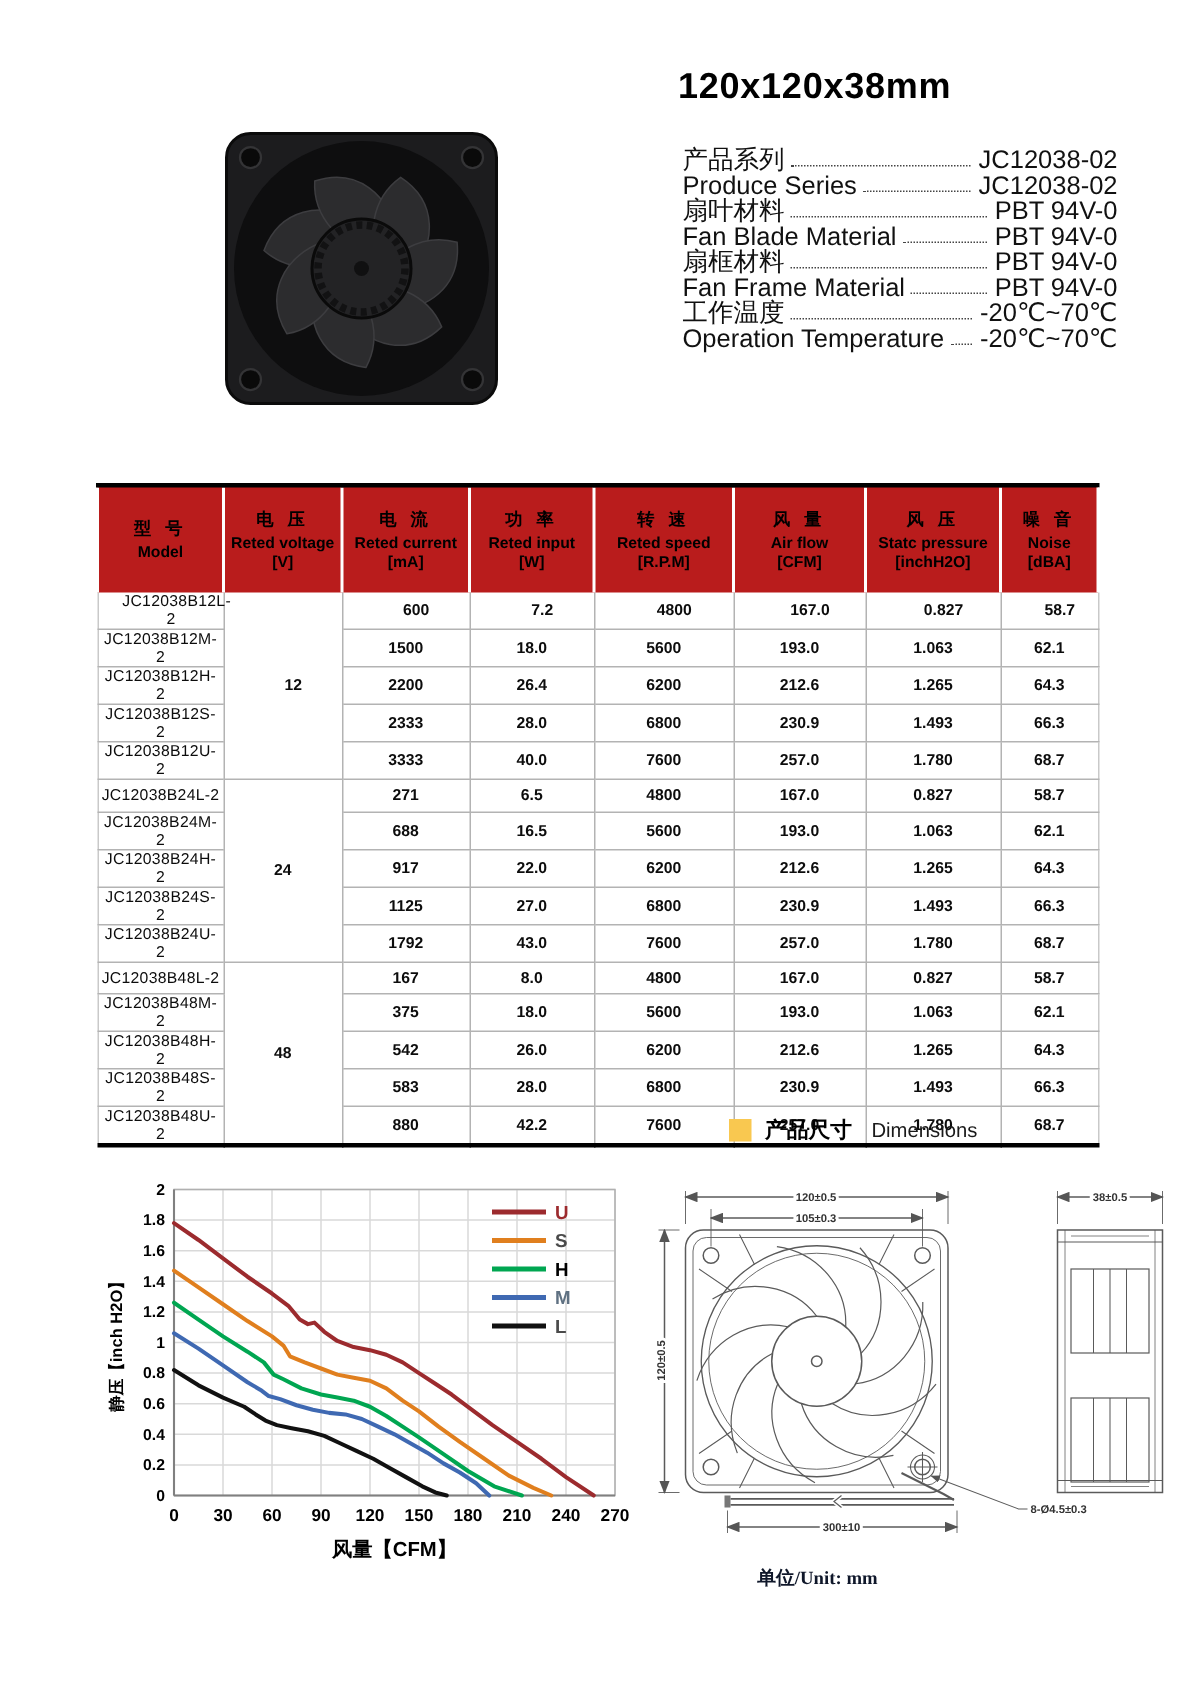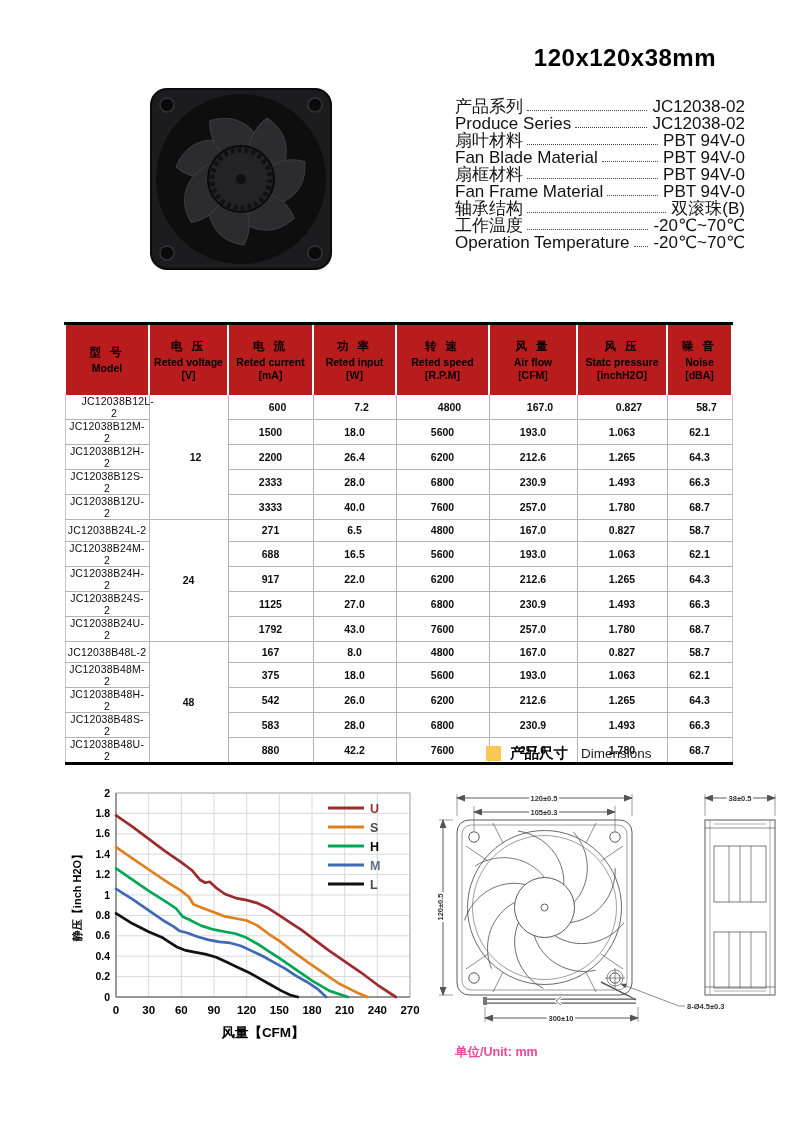--- a/index.html
+++ b/index.html
@@ -1,20 +1,20 @@
 <!DOCTYPE html>
 <html><head>
 <meta charset="utf-8">
 <style>
   html,body{margin:0;padding:0;background:#fff;}
   body{font-family:"Liberation Sans","DejaVu Sans",sans-serif;color:#111;}
   .page{position:relative;width:794px;height:1123px;background:#fff;overflow:hidden;margin:0 auto;}
 
   
-  .doc-title{position:absolute;left:416px;top:44px;width:300px;text-align:right;
+  .doc-title{position:absolute;left:452px;top:44px;width:300px;text-align:left;
     font-size:24px;font-weight:700;letter-spacing:0.5px;color:#000;}
 
   
   .fan-photo{position:absolute;left:148px;top:86px;width:186px;height:186px;}
 
   
   .spec-list{position:absolute;left:455px;top:97px;width:290px;font-size:17px;color:#111;}
   .spec-row{display:flex;align-items:flex-end;height:17px;line-height:15px;}
   .spec-label{white-space:nowrap;}
   .spec-leader{flex:1;border-bottom:1.6px dotted #444;margin:0 5px 3px 4px;min-width:12px;}
@@ -41,22 +41,22 @@
   .section-head{position:absolute;display:flex;align-items:center;gap:9px;height:18px;}
   .section-head .bullet{width:15px;height:15px;background:#F9C850;display:inline-block;}
   .section-head .zh{font-size:14.5px;font-weight:700;color:#000;}
   .section-head .en{font-size:13.5px;color:#1a1a1a;margin-left:4px;}
   #sec-basic{left:104px;top:744px;}
   #sec-dims{left:486px;top:744px;}
 
   
   .chart-wrap{position:absolute;left:70px;top:783px;width:354px;height:272px;}
   .dims-wrap{position:absolute;left:433px;top:786px;width:358px;height:250px;font-weight:bold;}
-  .unit-label{position:absolute;left:455px;top:1044px;width:180px;
-    font-size:12.5px;font-weight:700;color:#ec4899;}
+  .unit-label{position:absolute;left:455px;top:1044px;width:180px;text-align:center;
+    font-size:12.5px;font-weight:700;color:#0f172a;font-family:Liberation Serif, serif;}
 
   svg text{font-family:"Liberation Sans","DejaVu Sans",sans-serif;}
 </style>
 </head>
 <body>
 
 <div class="page">
 
   <div class="doc-title">120x120x38mm</div>
 
@@ -110,25 +110,20 @@
       </div>
       <div class="spec-row">
         <span class="spec-label">扇框材料</span>
         <span class="spec-leader"></span>
         <span class="spec-value">PBT  94V-0</span>
       </div>
       <div class="spec-row">
         <span class="spec-label">Fan Frame Material</span>
         <span class="spec-leader"></span>
         <span class="spec-value">PBT  94V-0</span>
-      </div>
-      <div class="spec-row">
-        <span class="spec-label">轴承结构</span>
-        <span class="spec-leader"></span>
-        <span class="spec-value">双滚珠(B)</span>
       </div>
       <div class="spec-row">
         <span class="spec-label">工作温度</span>
         <span class="spec-leader"></span>
         <span class="spec-value">-20℃~70℃</span>
       </div>
       <div class="spec-row">
         <span class="spec-label">Operation Temperature</span>
         <span class="spec-leader"></span>
         <span class="spec-value">-20℃~70℃</span>

